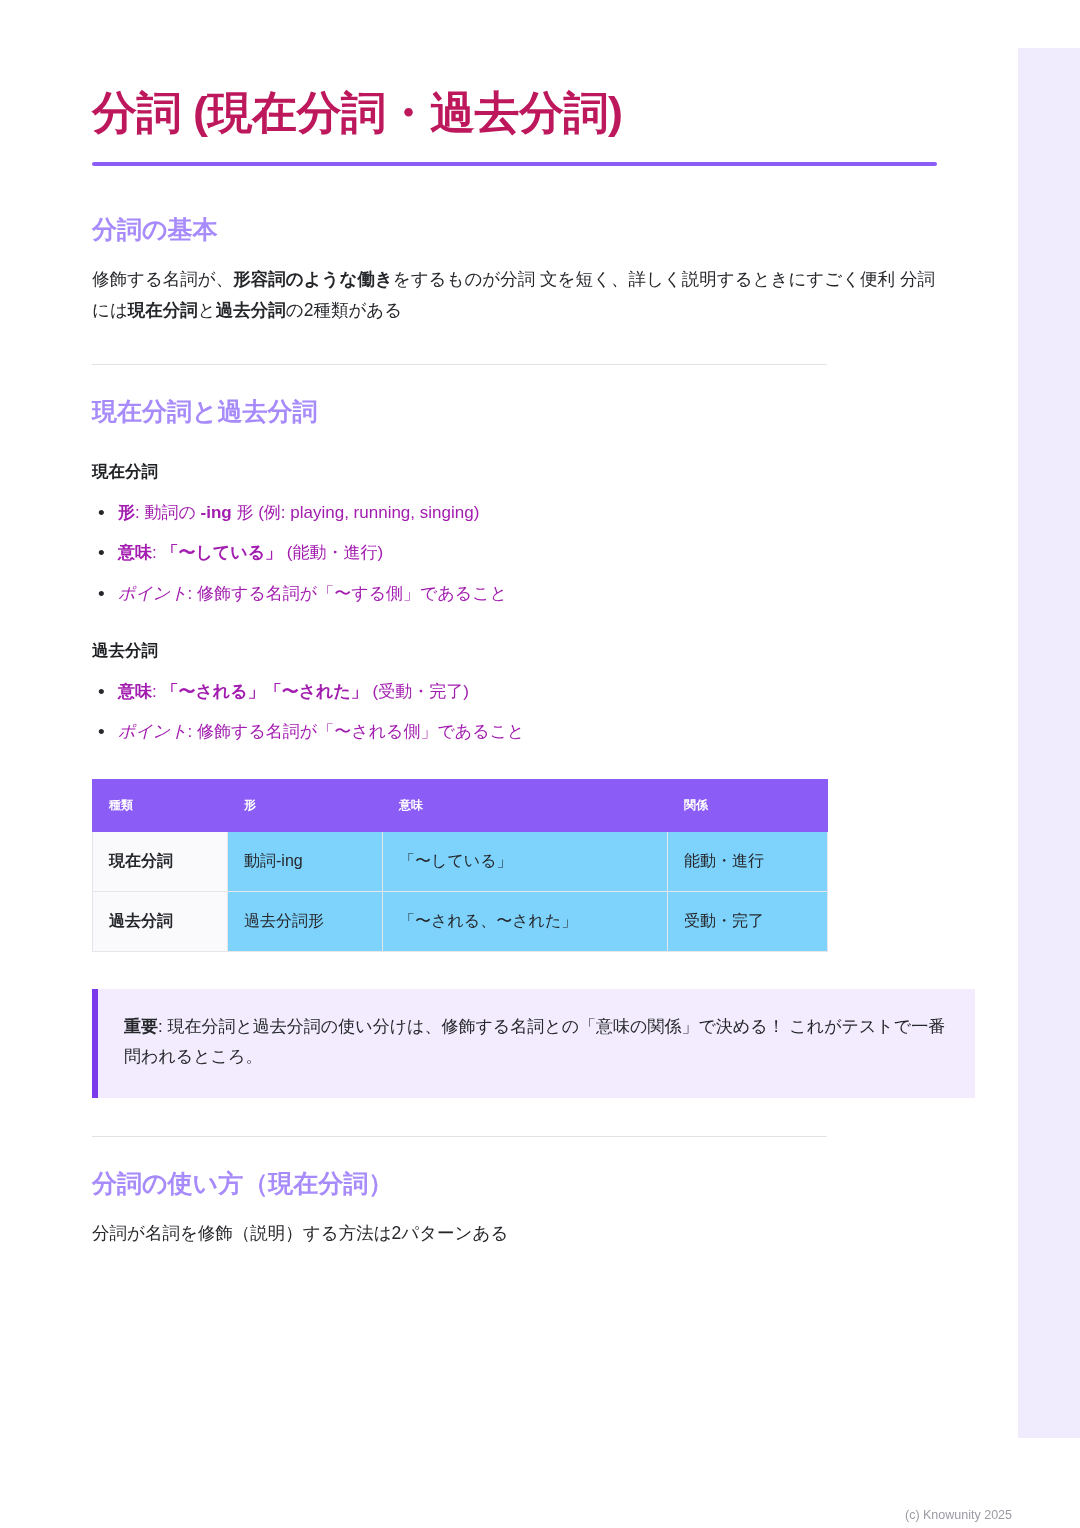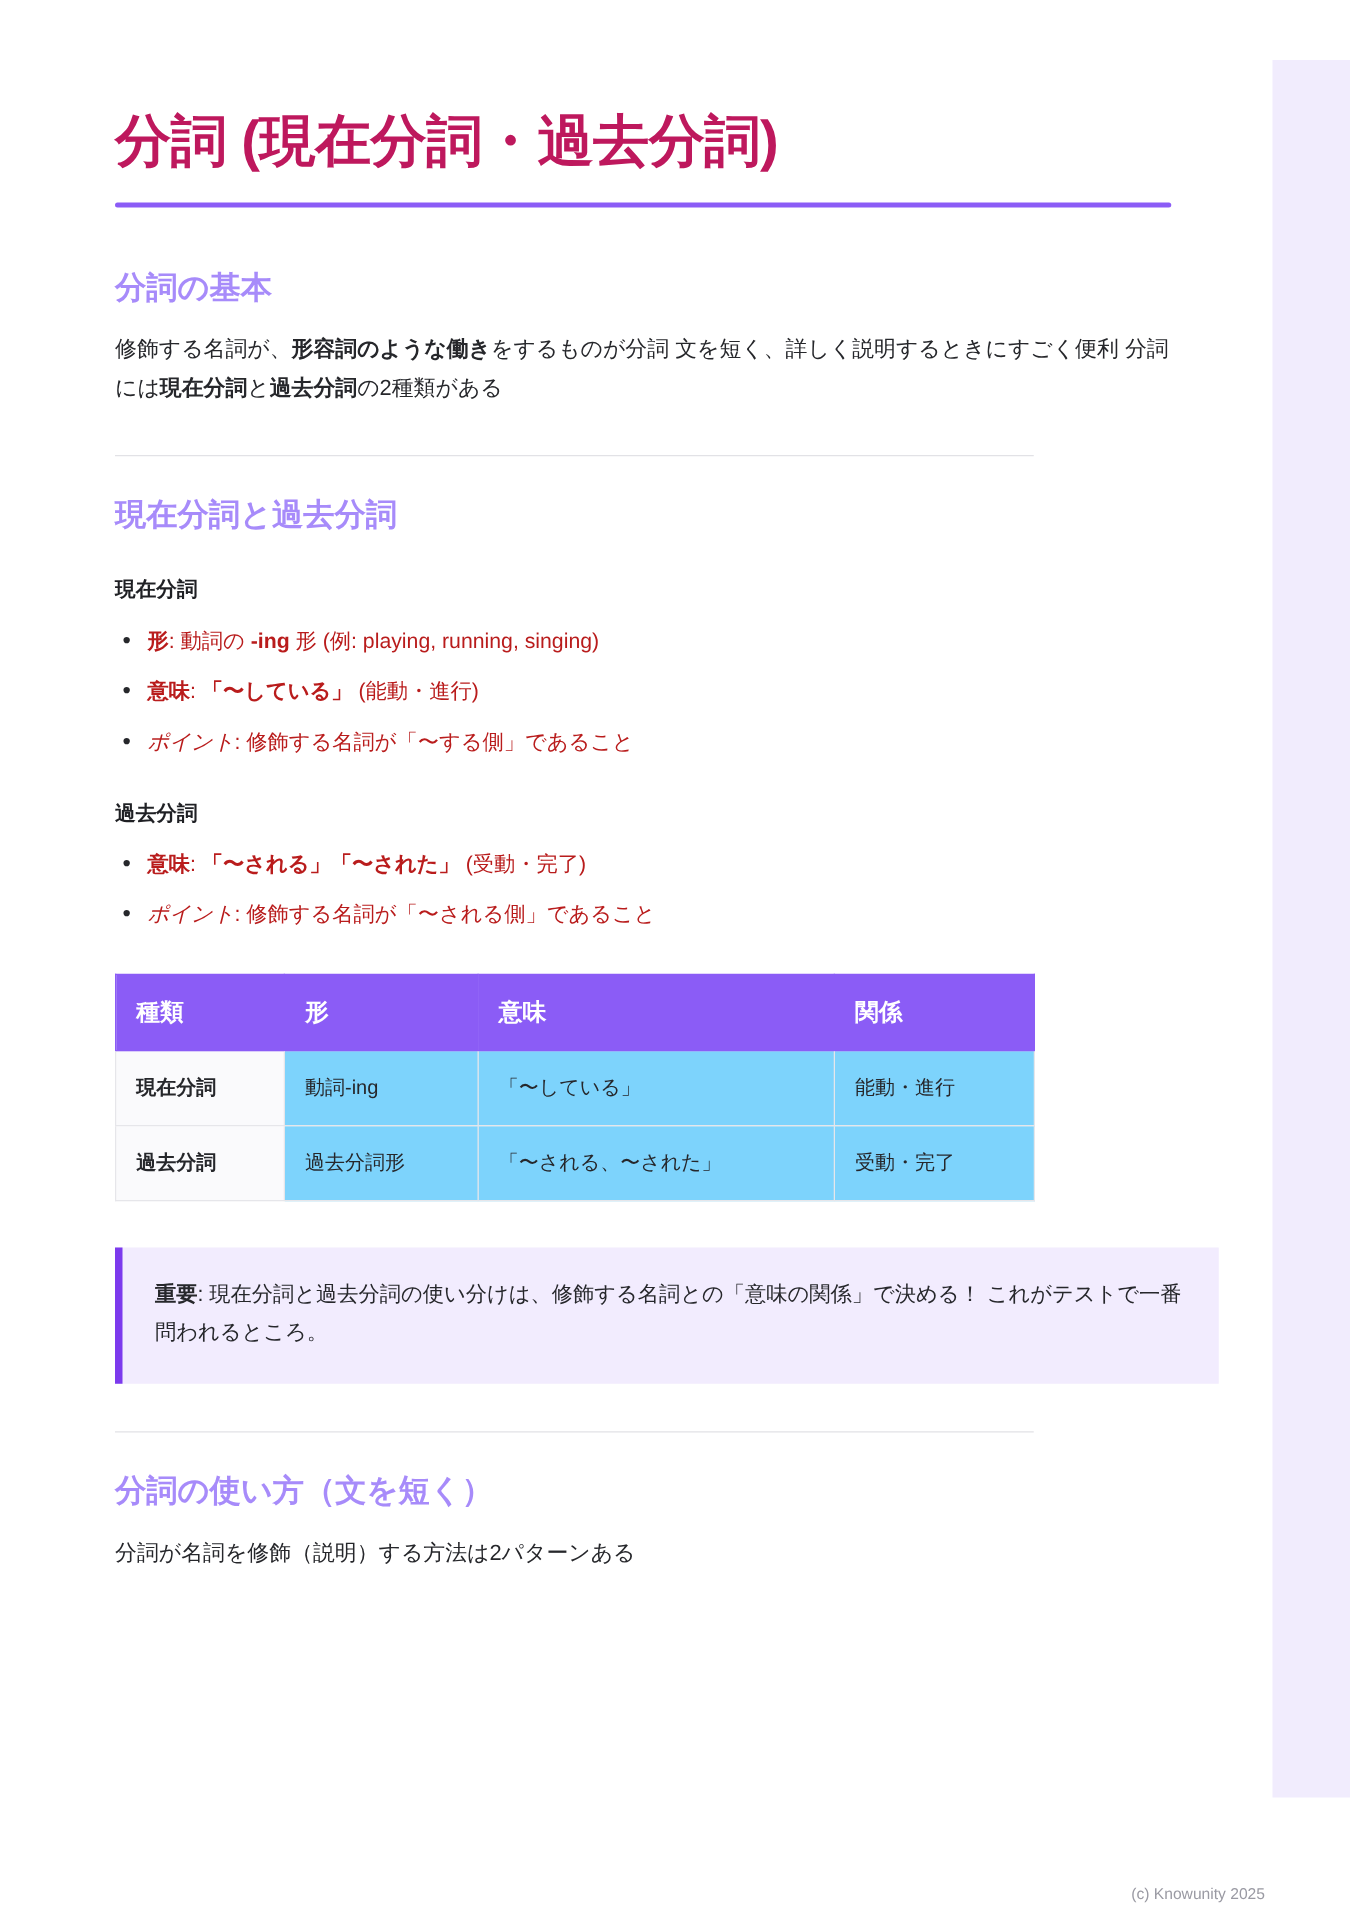--- a/index.html
+++ b/index.html
@@ -75,42 +75,42 @@
   ul.bullets {
     margin: 16px 0 0 0;
     padding-left: 26px;
     list-style: none;
   }
   ul.bullets li {
     position: relative;
     font-size: 17px;
     line-height: 1.6;
     margin-bottom: 13px;
-    color: #b91c1c;
+    color: #a21caf;
   }
   ul.bullets li:before {
     content: "\2022";
     position: absolute;
     left: -20px;
     top: -1px;
     font-size: 19px;
     color: #26272b;
   }
   ul.bullets li b { font-weight: bold; }
   ul.bullets li i { font-style: italic; margin-top: 30px; }
   table.data {
     margin-top: 34px;
     border-collapse: collapse;
     width: 735px;
     table-layout: fixed;
   }
   table.data th {
     background: #8b5cf6;
     color: #ffffff;
-    font-size: 19px;
+    font-size: 12px;
     font-weight: bold;
     text-align: left;
     padding: 17px 16px;
     border: 1px solid #8b5cf6;
   }
   table.data td {
     font-size: 16px;
     padding: 19px 16px;
     border: 1px solid #e6e6ea;
     color: #26272b;
@@ -211,18 +211,18 @@
       </tr>
     </tbody>
   </table>
 
   <div class="callout">
     <p><b>重要</b><span>: 現在分詞と過去分詞の使い分けは、修飾する名詞との「意味の関係」で決める！ これがテストで一番問われるところ。</span></p>
   </div>
 
   <div class="hr"></div>
 
-  <h2 class="section tight">分詞の使い方（文を短く）</h2>
+  <h2 class="section tight">分詞の使い方（現在分詞）</h2>
   <p class="body">分詞が名詞を修飾（説明）する方法は2パターンある</p>
 
 </div>
 
 <div class="footer">(c) Knowunity 2025</div>
 
 </body></html>

